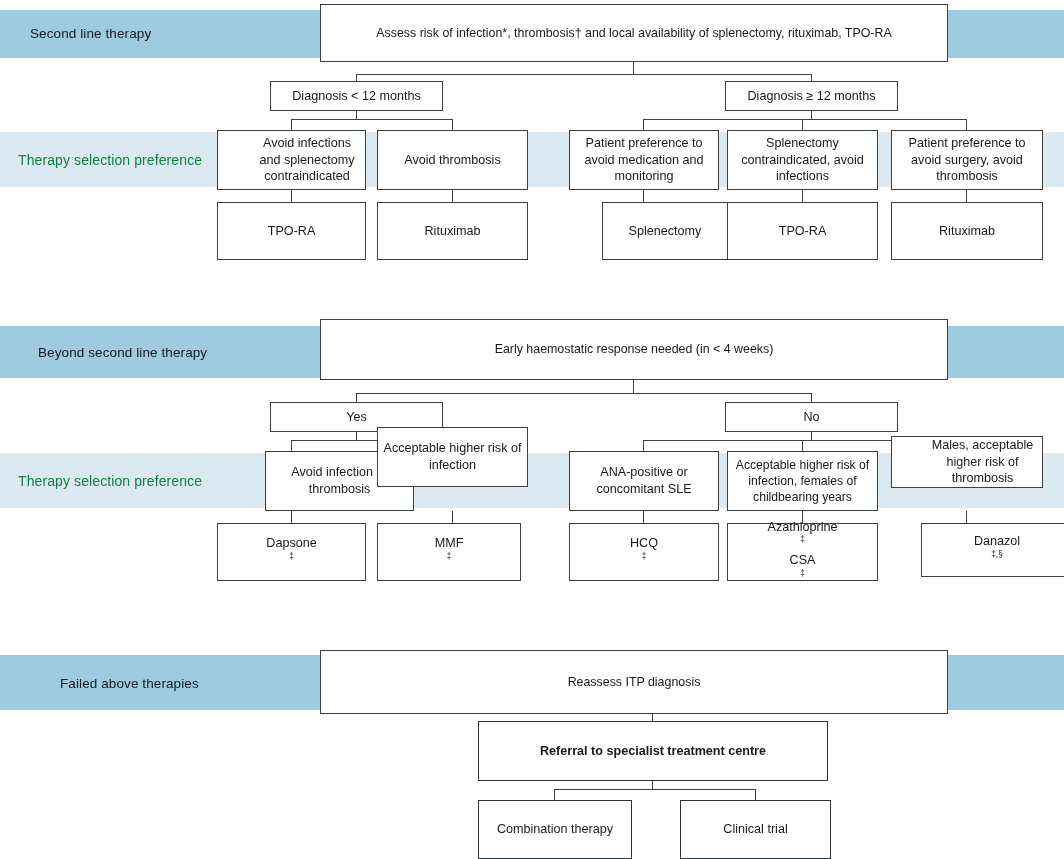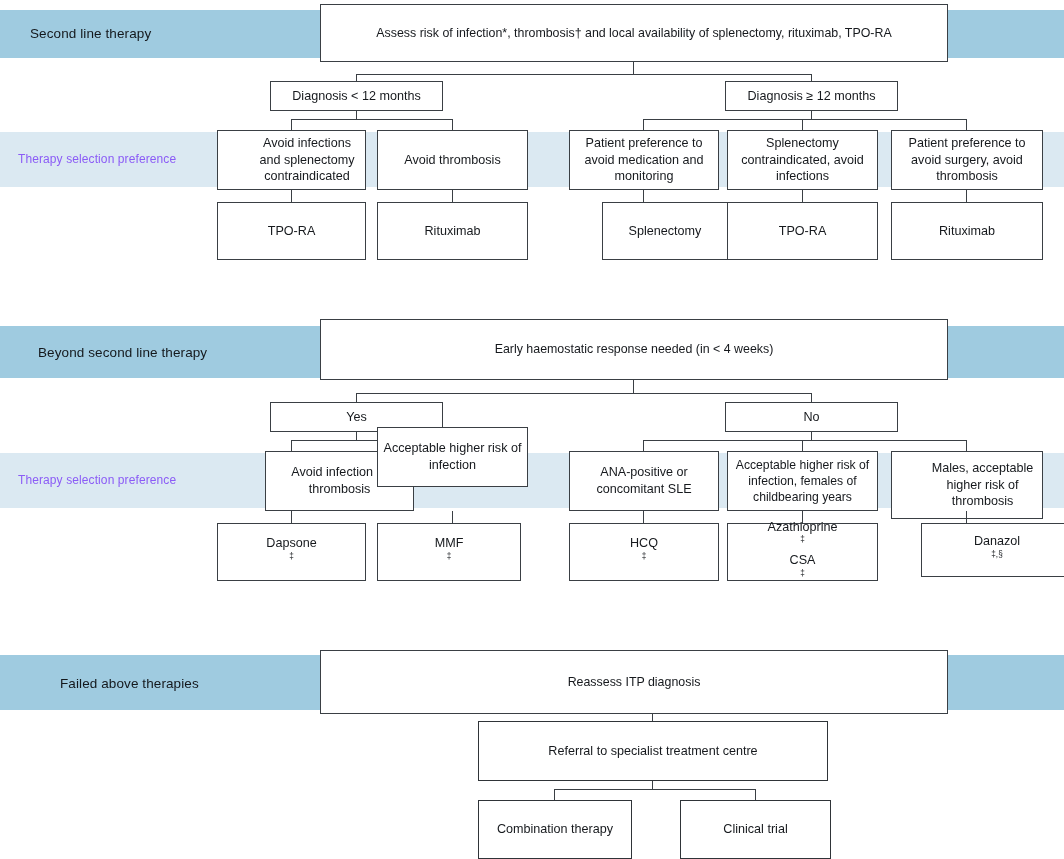--- a/index.html
+++ b/index.html
@@ -33,22 +33,22 @@
     letter-spacing: 0.1px;
   }
   .subband {
     position: absolute;
     left: 0;
     width: 1064px;
     background: #dbe9f2;
   }
   .subband-label {
     position: absolute;
-    font-size: 12px;
-    color: #8b5cf6;
+    font-size: 14px;
+    color: #15803d;
     white-space: nowrap;
     letter-spacing: 0.1px;
   }
   
   .box {
     position: absolute;
     box-sizing: border-box;
     border: 1.6px solid #3a3f44;
     background: #ffffff;
     display: flex;
@@ -155,21 +155,21 @@
   <div class="vline" style="left:802px; top:440px; height:11px;"></div>
   <div class="vline" style="left:966px; top:440px; height:11px;"></div>
 
   <div class="subband" style="top:453px; height:55px;"></div>
   <div class="subband-label" style="left:18px; top:473px;">Therapy selection preference</div>
 
   <div class="box" style="left:217px; top:451px; width:149px; height:60px;margin-left:48px;">Avoid infection or thrombosis</div>
   <div class="box" style="left:377px; top:427px; width:151px; height:60px;">Acceptable higher risk of infection</div>
   <div class="box" style="left:569px; top:451px; width:150px; height:60px;">ANA-positive or concomitant SLE</div>
   <div class="box" style="left:727px; top:451px; width:151px; height:60px; font-size:12.2px;">Acceptable higher risk of infection, females of childbearing years</div>
-  <div class="box" style="left:891px; top:451px; width:152px; height:68px;padding-left:36px;">Males, acceptable higher risk of thrombosis</div>
+  <div class="box" style="left:891px; top:436px; width:152px; height:52px;padding-left:36px;">Males, acceptable higher risk of thrombosis</div>
 
   <div class="vline" style="left:291px; top:511px; height:12px;"></div>
   <div class="vline" style="left:452px; top:511px; height:12px;"></div>
   <div class="vline" style="left:643px; top:511px; height:12px;"></div>
   <div class="vline" style="left:802px; top:511px; height:12px;"></div>
   <div class="vline" style="left:966px; top:511px; height:12px;"></div>
 
   <div class="box" style="left:217px; top:523px; width:149px; height:58px;">
     <span>
       <span>Dapsone</span><sup>‡</sup>
@@ -197,21 +197,21 @@
     </span>
   </div>
 
   <div class="band" style="top:655px; height:55px;"></div>
   <div class="band-label" style="left:60px; top:676px;">Failed above therapies</div>
 
   <div class="box" style="left:320px; top:650px; width:628px; height:64px; font-size:12.4px;">Reassess ITP diagnosis</div>
 
   <div class="vline" style="left:652px; top:714px; height:7px;"></div>
 
-  <div class="box thin" style="left:478px; top:721px; width:350px; height:60px;">Referral to specialist treatment centre</div>
+  <div class="box thin" style="left:478px; top:721px; width:350px; height:60px;font-weight:bold;">Referral to specialist treatment centre</div>
 
   <div class="vline" style="left:652px; top:781px; height:9px;"></div>
   <div class="hline" style="left:554px; top:789px; width:202px;"></div>
   <div class="vline" style="left:554px; top:789px; height:11px;"></div>
   <div class="vline" style="left:755px; top:789px; height:11px;"></div>
 
   <div class="box thin" style="left:478px; top:800px; width:154px; height:59px;">Combination therapy</div>
   <div class="box thin" style="left:680px; top:800px; width:151px; height:59px;">Clinical trial</div>
 
 </div>

